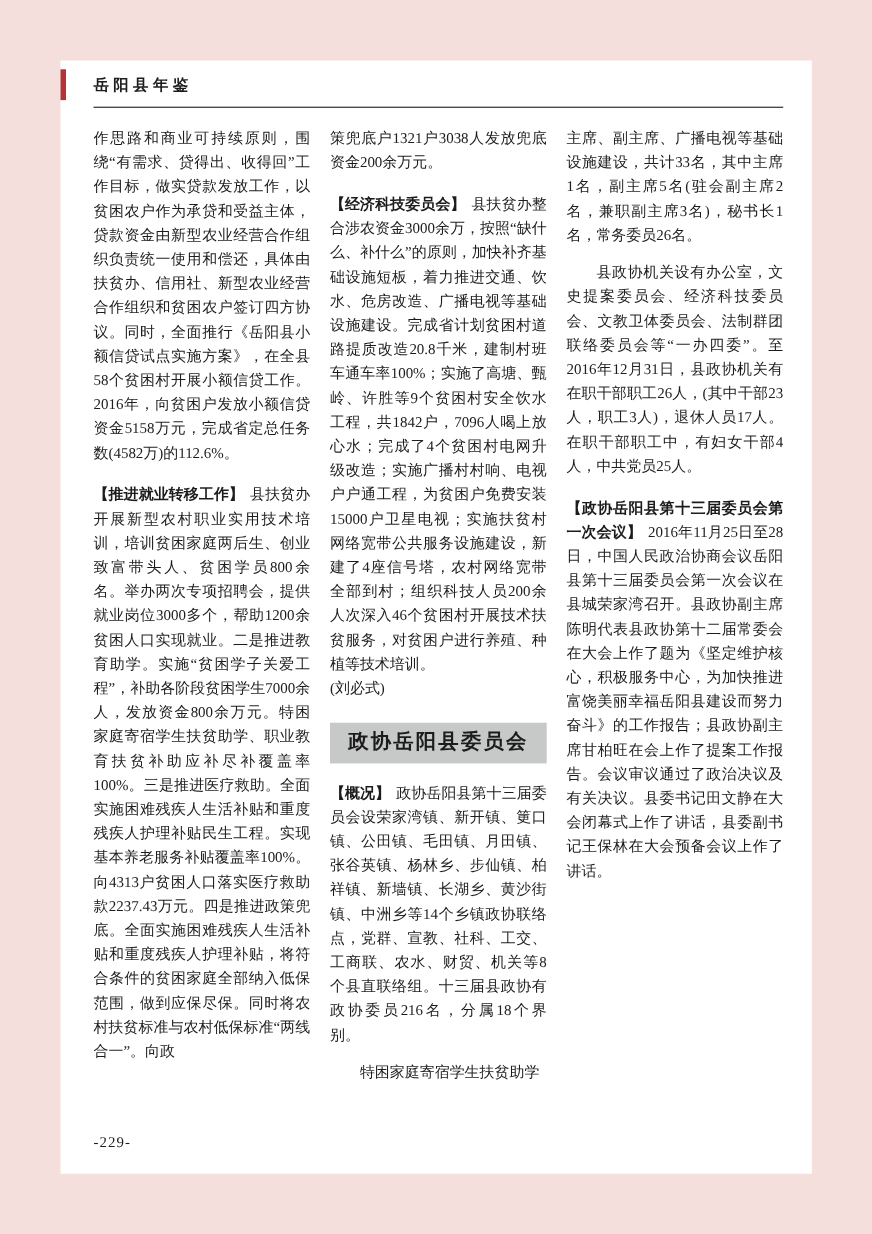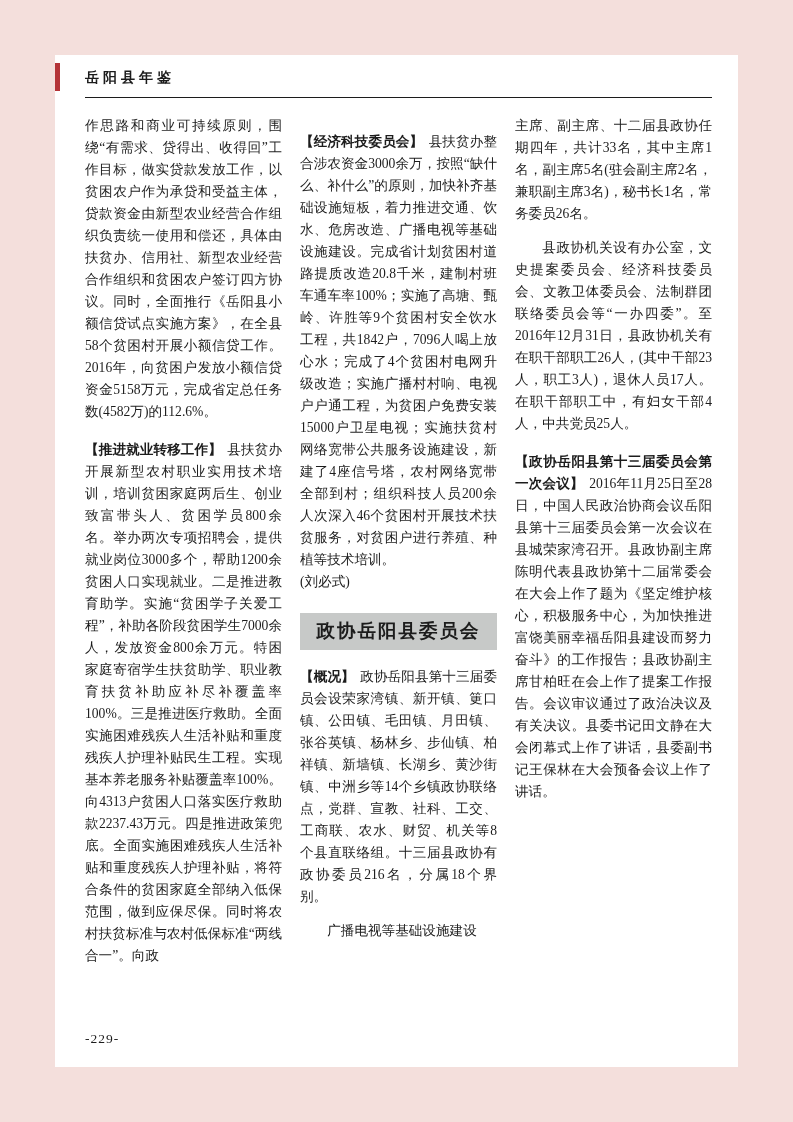--- a/index.html
+++ b/index.html
@@ -59,29 +59,30 @@
   <div class="head-rule"></div>
 
   <div class="content">
 
     <div class="col">
       <p class="cont">作思路和商业可持续原则，围绕“有需求、贷得出、收得回”工作目标，做实贷款发放工作，以贫困农户作为承贷和受益主体，贷款资金由新型农业经营合作组织负责统一使用和偿还，具体由扶贫办、信用社、新型农业经营合作组织和贫困农户签订四方协议。同时，全面推行《岳阳县小额信贷试点实施方案》，在全县58个贫困村开展小额信贷工作。2016年，向贫困户发放小额信贷资金5158万元，完成省定总任务数(4582万)的112.6%。</p>
       <p class="entry"><span class="entry-title">【推进就业转移工作】</span><span>县扶贫办开展新型农村职业实用技术培训，培训贫困家庭两后生、创业致富带头人、贫困学员800余名。举办两次专项招聘会，提供就业岗位3000多个，帮助1200余贫困人口实现就业。二是推进教育助学。实施“贫困学子关爱工程”，补助各阶段贫困学生7000余人，发放资金800余万元。特困家庭寄宿学生扶贫助学、职业教育扶贫补助应补尽补覆盖率100%。三是推进医疗救助。全面实施困难残疾人生活补贴和重度残疾人护理补贴民生工程。实现基本养老服务补贴覆盖率100%。向4313户贫困人口落实医疗救助款2237.43万元。四是推进政策兜底。全面实施困难残疾人生活补贴和重度残疾人护理补贴，将符合条件的贫困家庭全部纳入低保范围，做到应保尽保。同时将农村扶贫标准与农村低保标准“两线合一”。向政</span></p>
     </div>
 
     <div class="col">
+      <p class="cont">策兜底户1321户3038人发放兜底资金200余万元。</p>
       <p class="entry"><span class="entry-title">【经济科技委员会】</span><span>县扶贫办整合涉农资金3000余万，按照“缺什么、补什么”的原则，加快补齐基础设施短板，着力推进交通、饮水、危房改造、广播电视等基础设施建设。完成省计划贫困村道路提质改造20.8千米，建制村班车通车率100%；实施了高塘、甄岭、许胜等9个贫困村安全饮水工程，共1842户，7096人喝上放心水；完成了4个贫困村电网升级改造；实施广播村村响、电视户户通工程，为贫困户免费安装15000户卫星电视；实施扶贫村网络宽带公共服务设施建设，新建了4座信号塔，农村网络宽带全部到村；组织科技人员200余人次深入46个贫困村开展技术扶贫服务，对贫困户进行养殖、种植等技术培训。</span></p>
       <p class="signature">(刘必式)</p>
       <div class="section-box">政协岳阳县委员会</div>
       <p class="entry"><span class="entry-title">【概况】</span><span>政协岳阳县第十三届委员会设荣家湾镇、新开镇、筻口镇、公田镇、毛田镇、月田镇、张谷英镇、杨林乡、步仙镇、柏祥镇、新墙镇、长湖乡、黄沙街镇、中洲乡等14个乡镇政协联络点，党群、宣教、社科、工交、工商联、农水、财贸、机关等8个县直联络组。十三届县政协有政协委员216名，分属18个界别。</span></p>
-      <p>广播电视等基础设施建设</p>
+      <p>特困家庭寄宿学生扶贫助学</p>
     </div>
 
     <div class="col">
-      <p class="cont">主席、副主席、十二届县政协任期四年，共计33名，其中主席1名，副主席5名(驻会副主席2名，兼职副主席3名)，秘书长1名，常务委员26名。</p>
+      <p class="cont">主席、副主席、广播电视等基础设施建设，共计33名，其中主席1名，副主席5名(驻会副主席2名，兼职副主席3名)，秘书长1名，常务委员26名。</p>
       <p>县政协机关设有办公室，文史提案委员会、经济科技委员会、文教卫体委员会、法制群团联络委员会等“一办四委”。至2016年12月31日，县政协机关有在职干部职工26人，(其中干部23人，职工3人)，退休人员17人。在职干部职工中，有妇女干部4人，中共党员25人。</p>
       <p class="entry"><span class="entry-title">【政协岳阳县第十三届委员会第一次会议】</span><span>2016年11月25日至28日，中国人民政治协商会议岳阳县第十三届委员会第一次会议在县城荣家湾召开。县政协副主席陈明代表县政协第十二届常委会在大会上作了题为《坚定维护核心，积极服务中心，为加快推进富饶美丽幸福岳阳县建设而努力奋斗》的工作报告；县政协副主席甘柏旺在会上作了提案工作报告。会议审议通过了政治决议及有关决议。县委书记田文静在大会闭幕式上作了讲话，县委副书记王保林在大会预备会议上作了讲话。</span></p>
     </div>
 
   </div>
 
   <div class="page-number">-229-</div>
 </div>
 
 </body></html>

